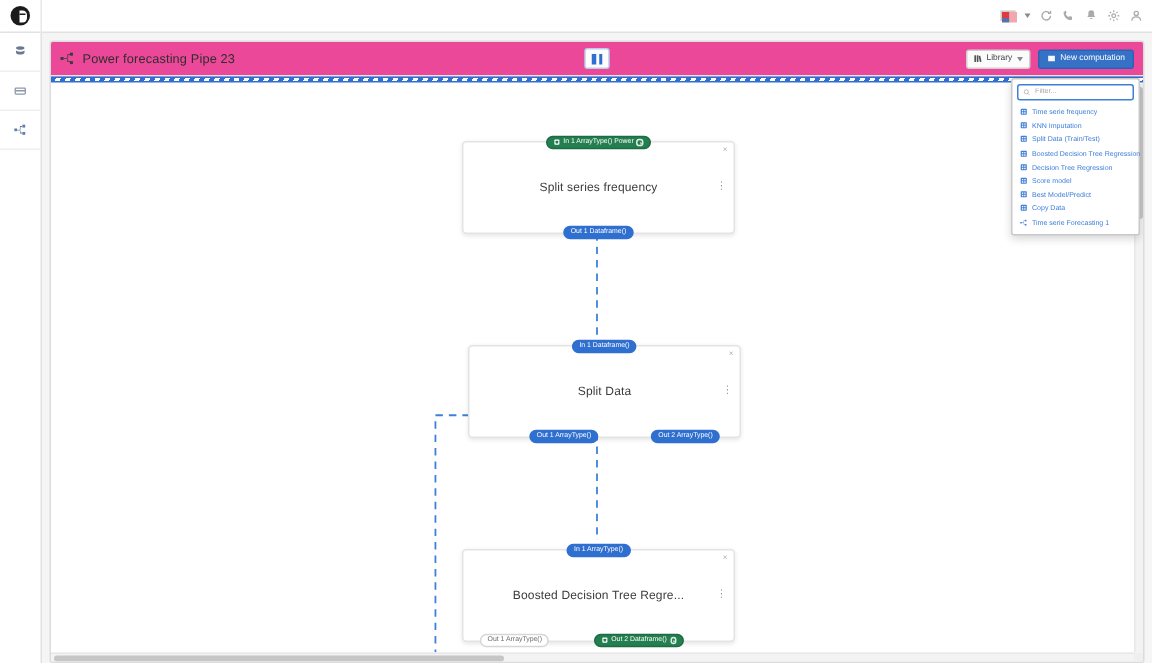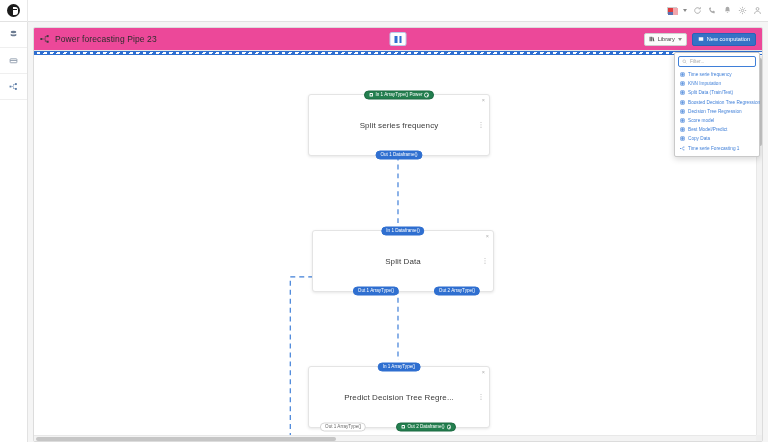--- a/index.html
+++ b/index.html
@@ -439,21 +439,21 @@
           <span>Out 1 ArrayType()</span>
         </span>
         <span class="port blue" style="left:80%; top:100%;">
           <span>Out 2 ArrayType()</span>
         </span>
       </div>
 
       <div class="node" style="left:274px; top:310px;">
         <span class="node-close">×</span>
         <span class="node-menu">⋮</span>
-        <span class="node-title">Predict Decision Tree Regre...</span>
+        <span class="node-title">Boosted Decision Tree Regre...</span>
 
         <span class="port blue" style="left:50%; top:0;">
           <span>In 1 ArrayType()</span>
         </span>
         <span class="port white" style="left:19%; top:100%;">
           <span>Out 1 ArrayType()</span>
         </span>
         <span class="port green" style="left:65%; top:100%;">
           <span class="pico">
             <svg viewBox="0 0 16 16" fill="#fff">

